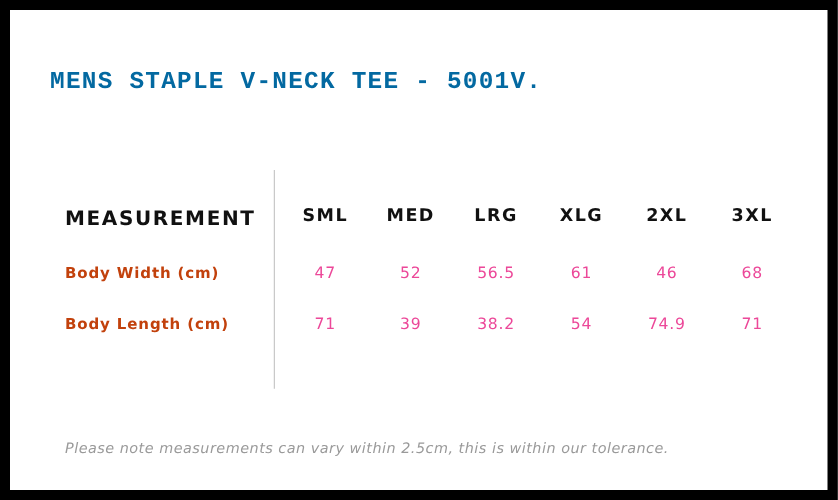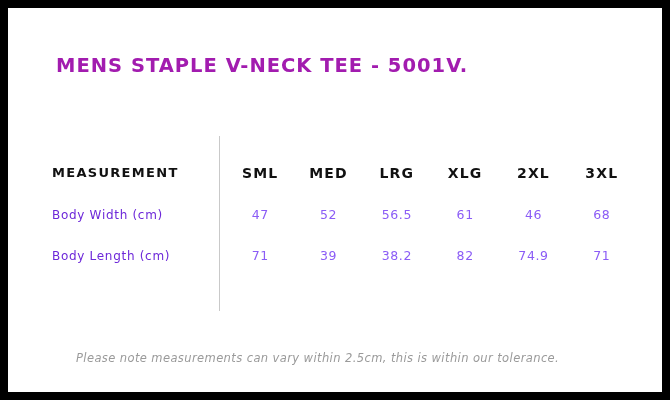--- a/index.html
+++ b/index.html
@@ -22,27 +22,28 @@
     position: absolute;
     left: 8px;
     top: 8px;
     width: 654px;
     height: 384px;
     background: #ffffff;
     box-sizing: border-box;
   }
   .title {
     position: absolute;
-    left: 48px;
+    left: 32px;
     top: 46px;
     font-size: 19.5px;
     font-weight: bold;
     letter-spacing: 1.0px;
-    color: #a21caf;
+    color: #0369a1;
     white-space: nowrap;
+    font-family: Liberation Mono, monospace;
   }
   .divider {
     position: absolute;
     left: 211px;
     top: 128px;
     width: 1px;
     height: 175px;
     background: #c9c9c9;
   }
   table.size-table {
@@ -51,62 +52,62 @@
     top: 157px;
     width: 590px;
     border-collapse: collapse;
     table-layout: fixed;
   }
   table.size-table col.measure-col { width: 180px; }
   table.size-table col.size-col { width: 68.3px; }
 
   table.size-table th.head-measure {
     text-align: left;
-    font-size: 13px;
+    font-size: 16px;
     font-weight: bold;
     letter-spacing: 1.3px;
     color: #111111;
     padding: 0 0 26px 6px;
     vertical-align: top;
   }
   table.size-table th.head-size {
     text-align: center;
     font-size: 14px;
     font-weight: bold;
     letter-spacing: 1.2px;
     color: #111111;
     padding: 0 0 26px 0;
     vertical-align: top;
   }
   table.size-table td.row-label {
     text-align: left;
     font-size: 12px;
     letter-spacing: 0.7px;
-    color: #6d28d9;
+    color: #c2410c;
     padding: 0 0 26px 6px;
     white-space: nowrap;
+    font-weight: bold;
   }
   table.size-table td.cell {
     text-align: center;
     font-size: 12.5px;
     letter-spacing: 0.6px;
-    color: #8b5cf6;
+    color: #ec4899;
     padding: 0 0 26px 0;
   }
   table.size-table tr.last td { padding-bottom: 0; }
   .note {
     position: absolute;
     left: 44px;
     top: 343px;
     font-size: 11.5px;
     font-style: italic;
     letter-spacing: 0.4px;
     color: #9a9a9a;
     white-space: nowrap;
-    margin-left: 24px;
   }
 </style>
 </head>
 <body>
 
 <div class="page">
   <div class="sheet">
 
     <div class="title">MENS STAPLE V-NECK TEE - 5001V.</div>
 
@@ -141,21 +142,21 @@
           <td class="cell">56.5</td>
           <td class="cell">61</td>
           <td class="cell">46</td>
           <td class="cell">68</td>
         </tr>
         <tr class="last">
           <td class="row-label">Body Length (cm)</td>
           <td class="cell">71</td>
           <td class="cell">39</td>
           <td class="cell">38.2</td>
-          <td class="cell">82</td>
+          <td class="cell">54</td>
           <td class="cell">74.9</td>
           <td class="cell">71</td>
         </tr>
       </tbody>
     </table>
 
     <div class="note">Please note measurements can vary within 2.5cm, this is within our tolerance.</div>
 
   </div>
 </div>

